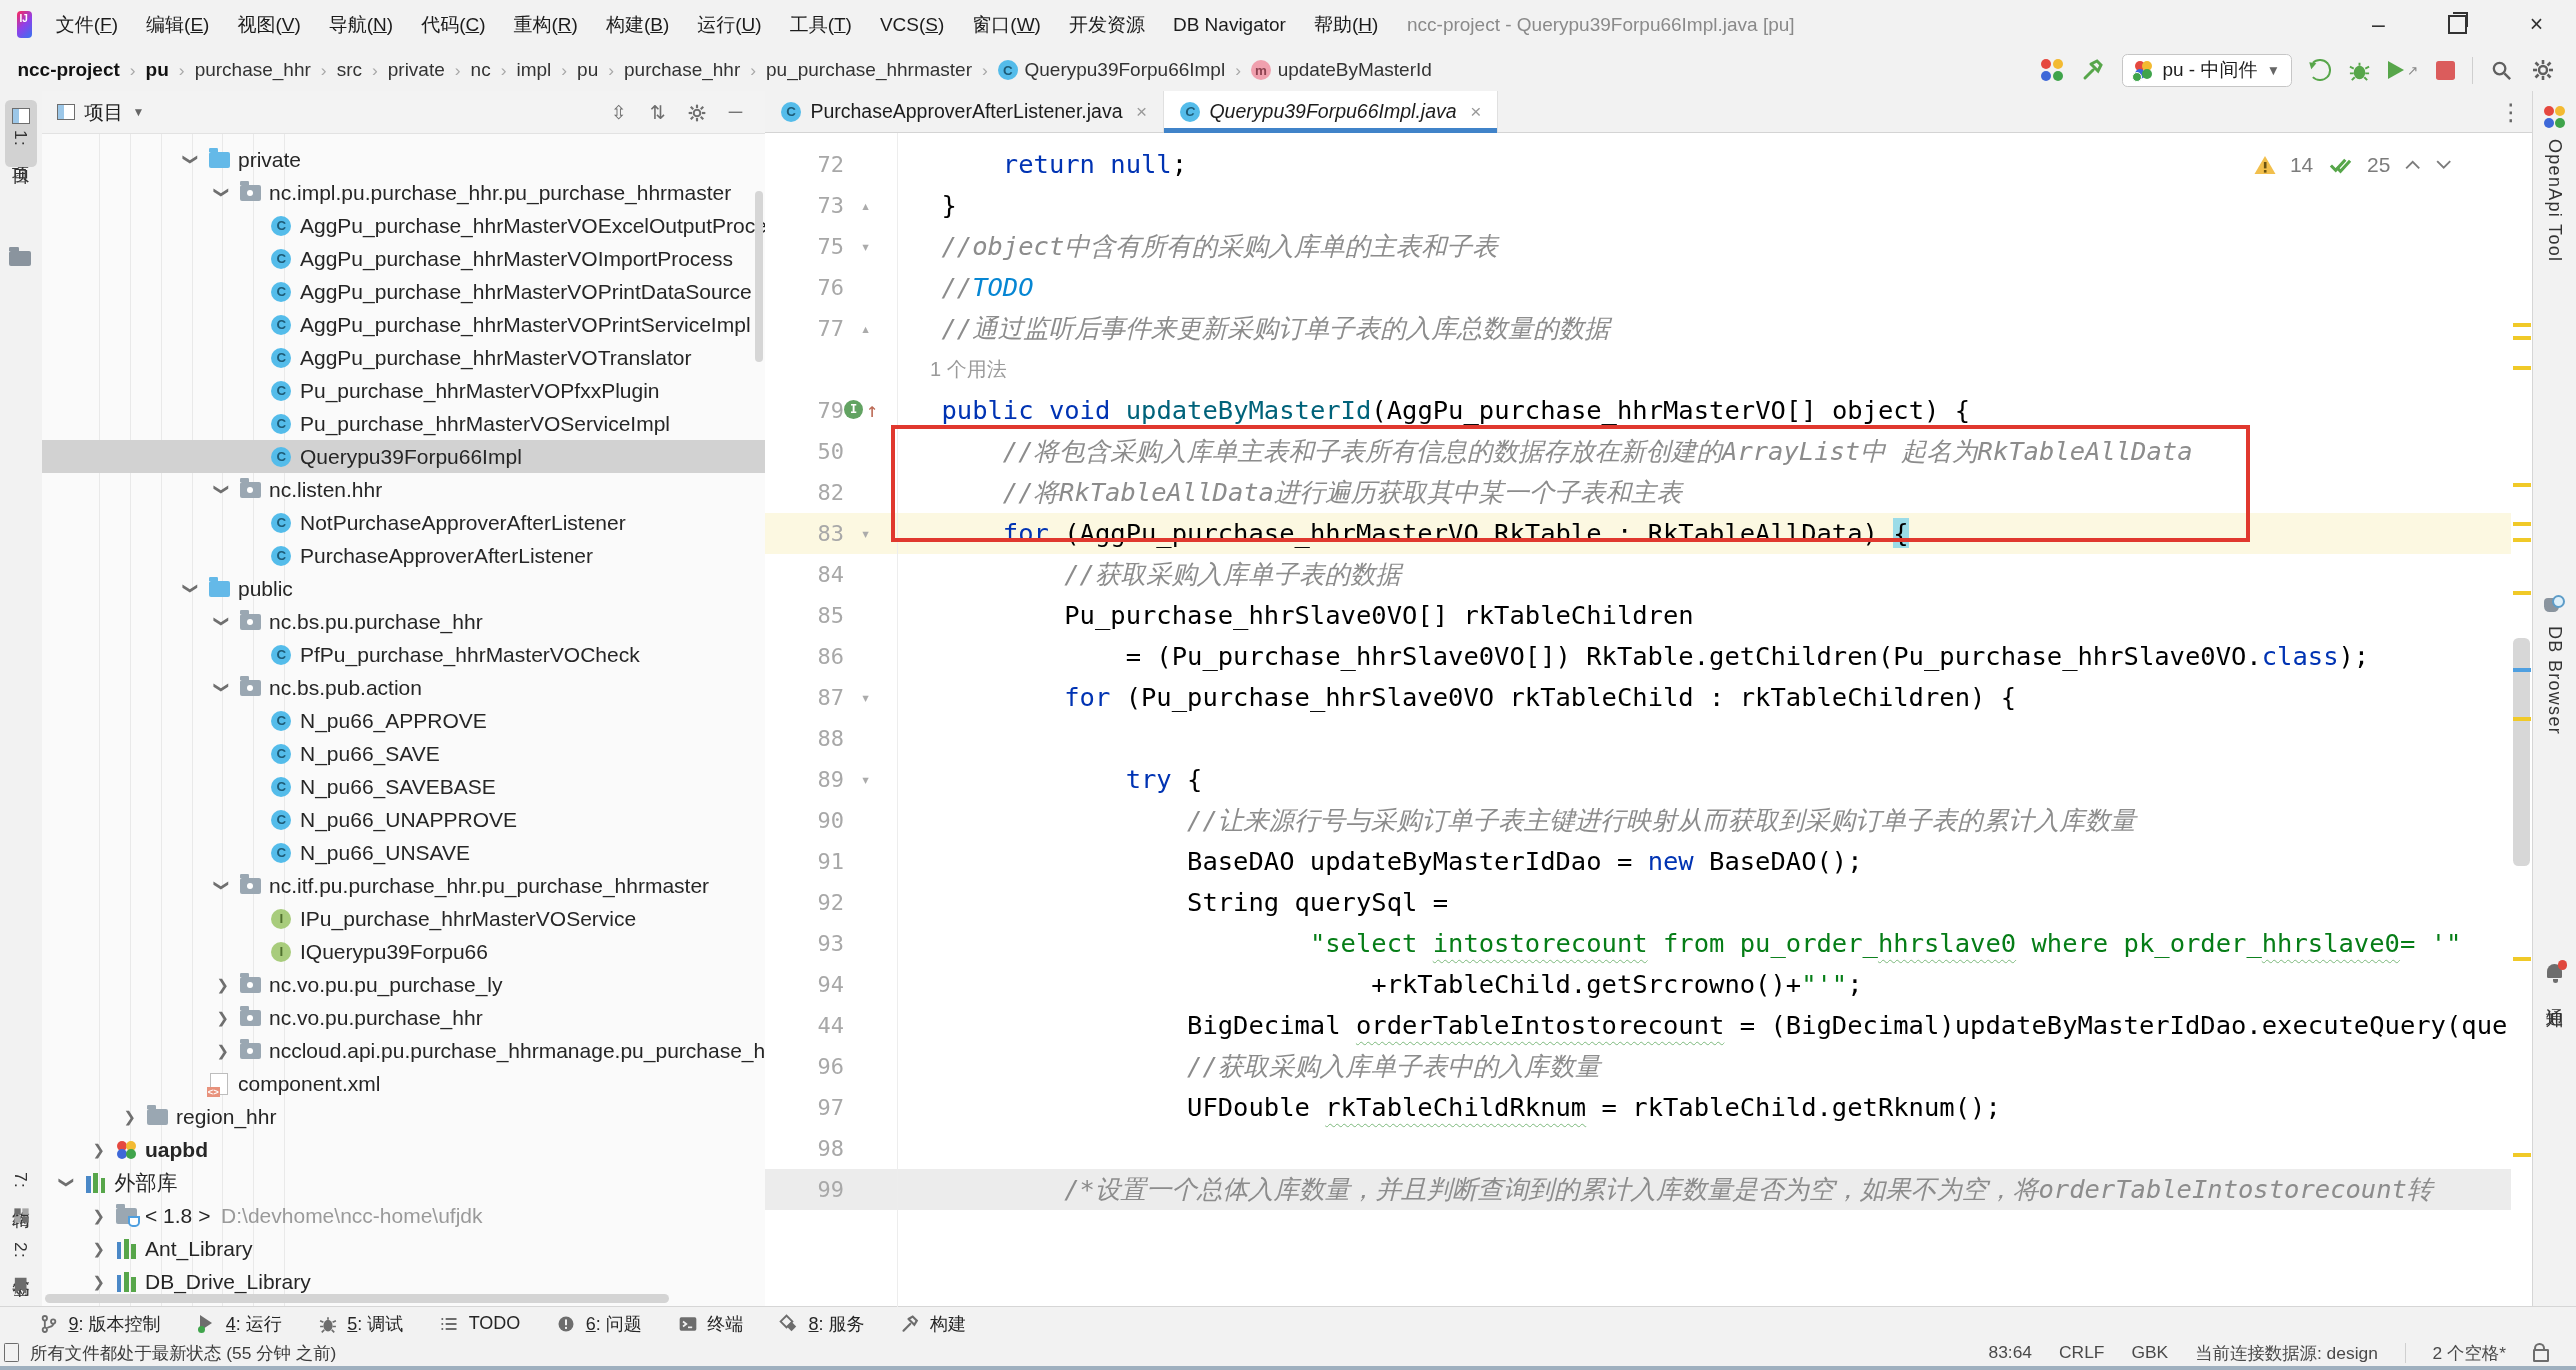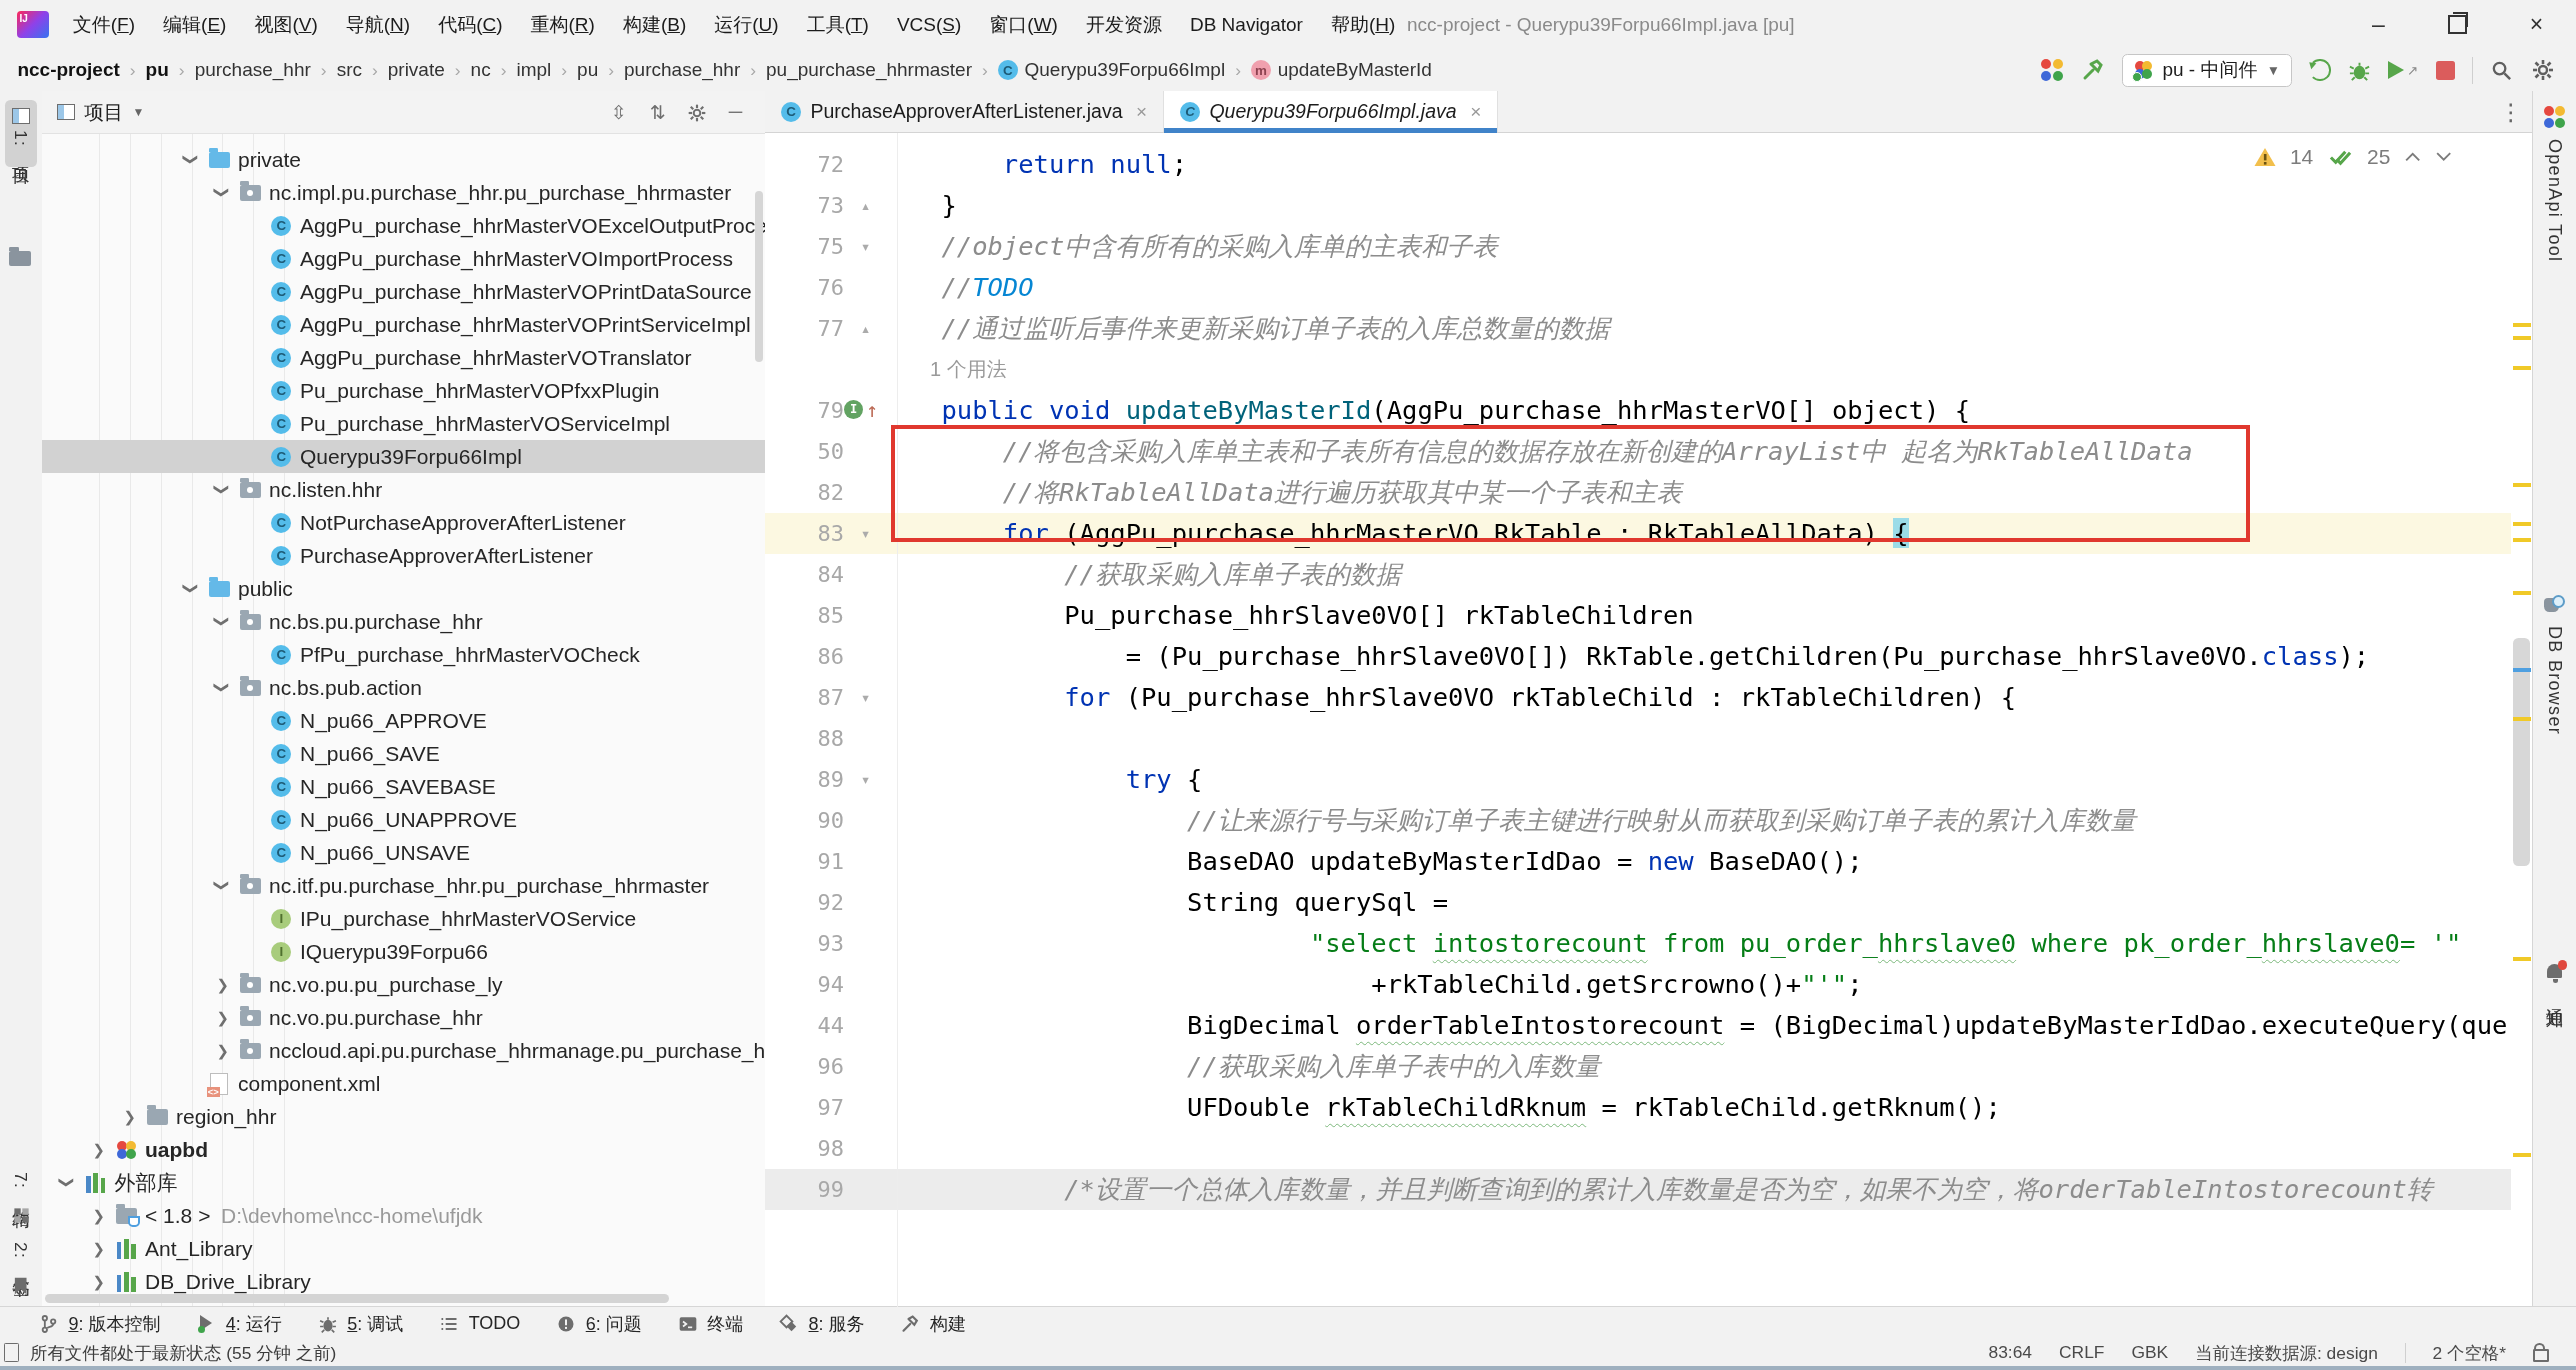--- a/index.html
+++ b/index.html
@@ -2,21 +2,21 @@
 <html style="font-size:10.7px"><head>
 <meta charset="utf-8">
 <style>
   html,body{margin:0;padding:0;}
   body{width:2576px;height:1371px;overflow:hidden;background:#f2f2f2;
        font-family:"Liberation Sans",sans-serif;-webkit-font-smoothing:antialiased;}
   #root{position:relative;width:2576px;height:1371px;overflow:hidden;}
 
   
   #menubar{position:absolute;left:0;top:0;width:2576px;height:49px;display:flex;align-items:center;background:#f2f2f2;}
-  #logo{width:32px;height:27px;margin-left:17.4px;border-radius:4px;
+  #logo{width:15px;height:27px;margin-left:17.4px;border-radius:4px;
         background:linear-gradient(135deg,#fe2857 0%,#8f41e9 50%,#3574f0 100%);
         color:#fff;font-size:10px;font-weight:bold;display:flex;align-items:flex-start;justify-content:flex-start;padding:2px;box-sizing:border-box;}
   .menu-item{font-size:19px;color:#1c1c1c;padding:0 14px;line-height:49px;cursor:default;}
   .menu-item u{text-decoration:underline;}
   #win-title{position:absolute;left:1407px;top:0;line-height:49px;font-size:19px;color:#8a8a8a;white-space:nowrap;}
   #win-controls{position:absolute;right:0;top:0;height:49px;display:flex;}
   .wbtn{width:79px;height:49px;display:flex;align-items:center;justify-content:center;color:#333;font-size:23px;}
   .wbtn .sq{width:14.8px;height:14.8px;border:2px solid #333;position:relative;}
   .wbtn .sq::before{content:"";position:absolute;left:2.7px;top:-5.4px;width:13.4px;height:13.4px;border:2px solid #333;border-bottom:none;border-left:none;}
 
@@ -115,21 +115,21 @@
   .tok-a{color:#9E880D;}
   .tok-m{color:#00627A;}
   .tok-s{color:#067D17;}
   .tok-sw{color:#067D17;text-decoration:underline wavy #7CB87C 1.3px;text-underline-offset:6.7px;}
   .tok-w{color:#000;text-decoration:underline wavy #7CB87C 1.3px;text-underline-offset:6.7px;}
   .tok-hy{color:#000;font-style:italic;background:#FBE39C;}
   .tok-hb{color:#000;background:#9BDCE8;}
 
   #red-annotation{position:absolute;left:126px;top:292px;width:1351px;height:109px;border:4px solid #E0382E;z-index:9;pointer-events:none;}
 
-  #inspector{position:absolute;top:12px;right:81px;display:flex;align-items:center;gap:13.4px;z-index:8;font-size:21px;color:#7c7c7c;}
+  #inspector{position:absolute;top:20px;right:81px;display:flex;align-items:center;gap:13.4px;z-index:8;font-size:21px;color:#7c7c7c;}
   .insp-chev{color:#7c7c7c;font-size:16px;}
 
   #stripecol{position:absolute;left:1746px;top:0;width:23px;height:100%;background:#fff;}
   #sb-thumb{position:absolute;left:2px;top:505px;width:17.4px;height:228px;background:rgba(140,140,140,.35);border-radius:5.4px;}
   .stripe{position:absolute;left:2px;width:18px;height:4px;background:#F0C928;}
   .stripe.blue{background:#4E9FE0;}
 
   
   #rightstrip{position:absolute;right:0;top:91px;width:43px;height:1216px;background:#f2f2f2;border-left:0.7px solid #d6d6d6;}
   .rs-group{position:absolute;left:0;width:43px;display:flex;flex-direction:column;align-items:center;gap:10.7px;}

